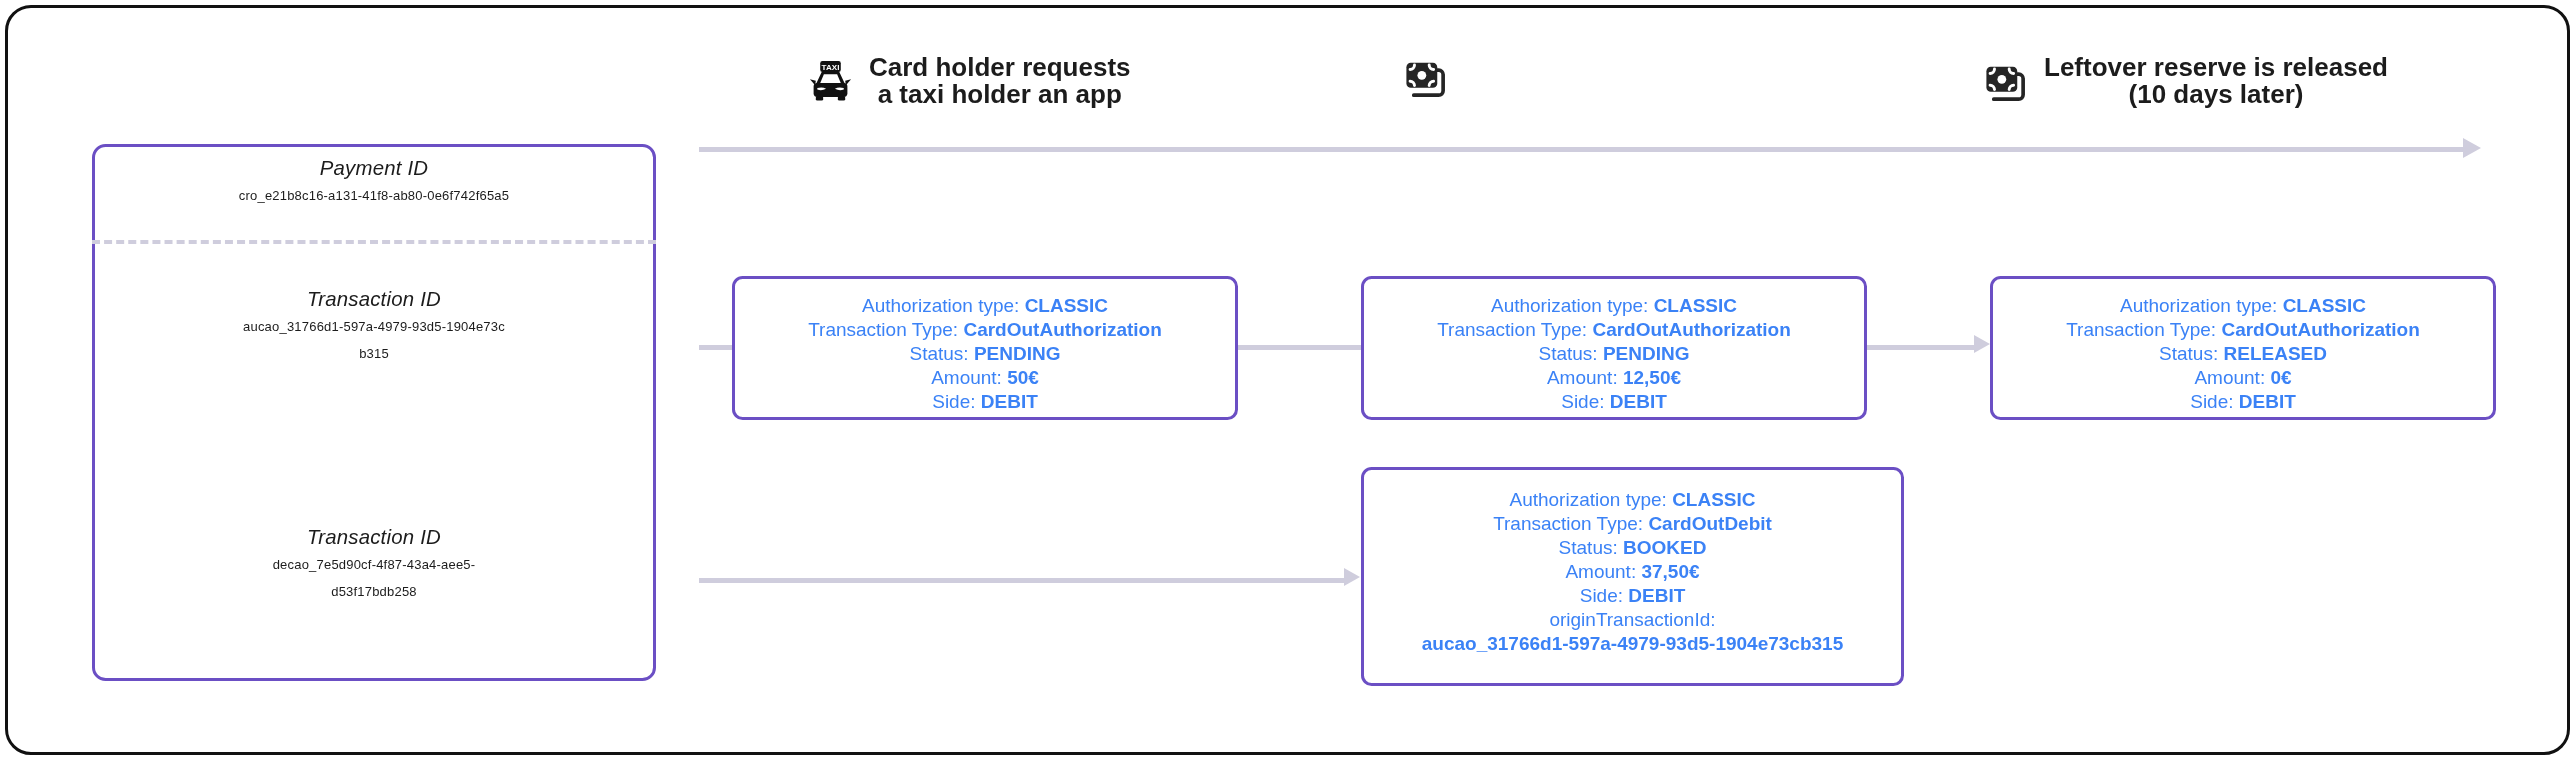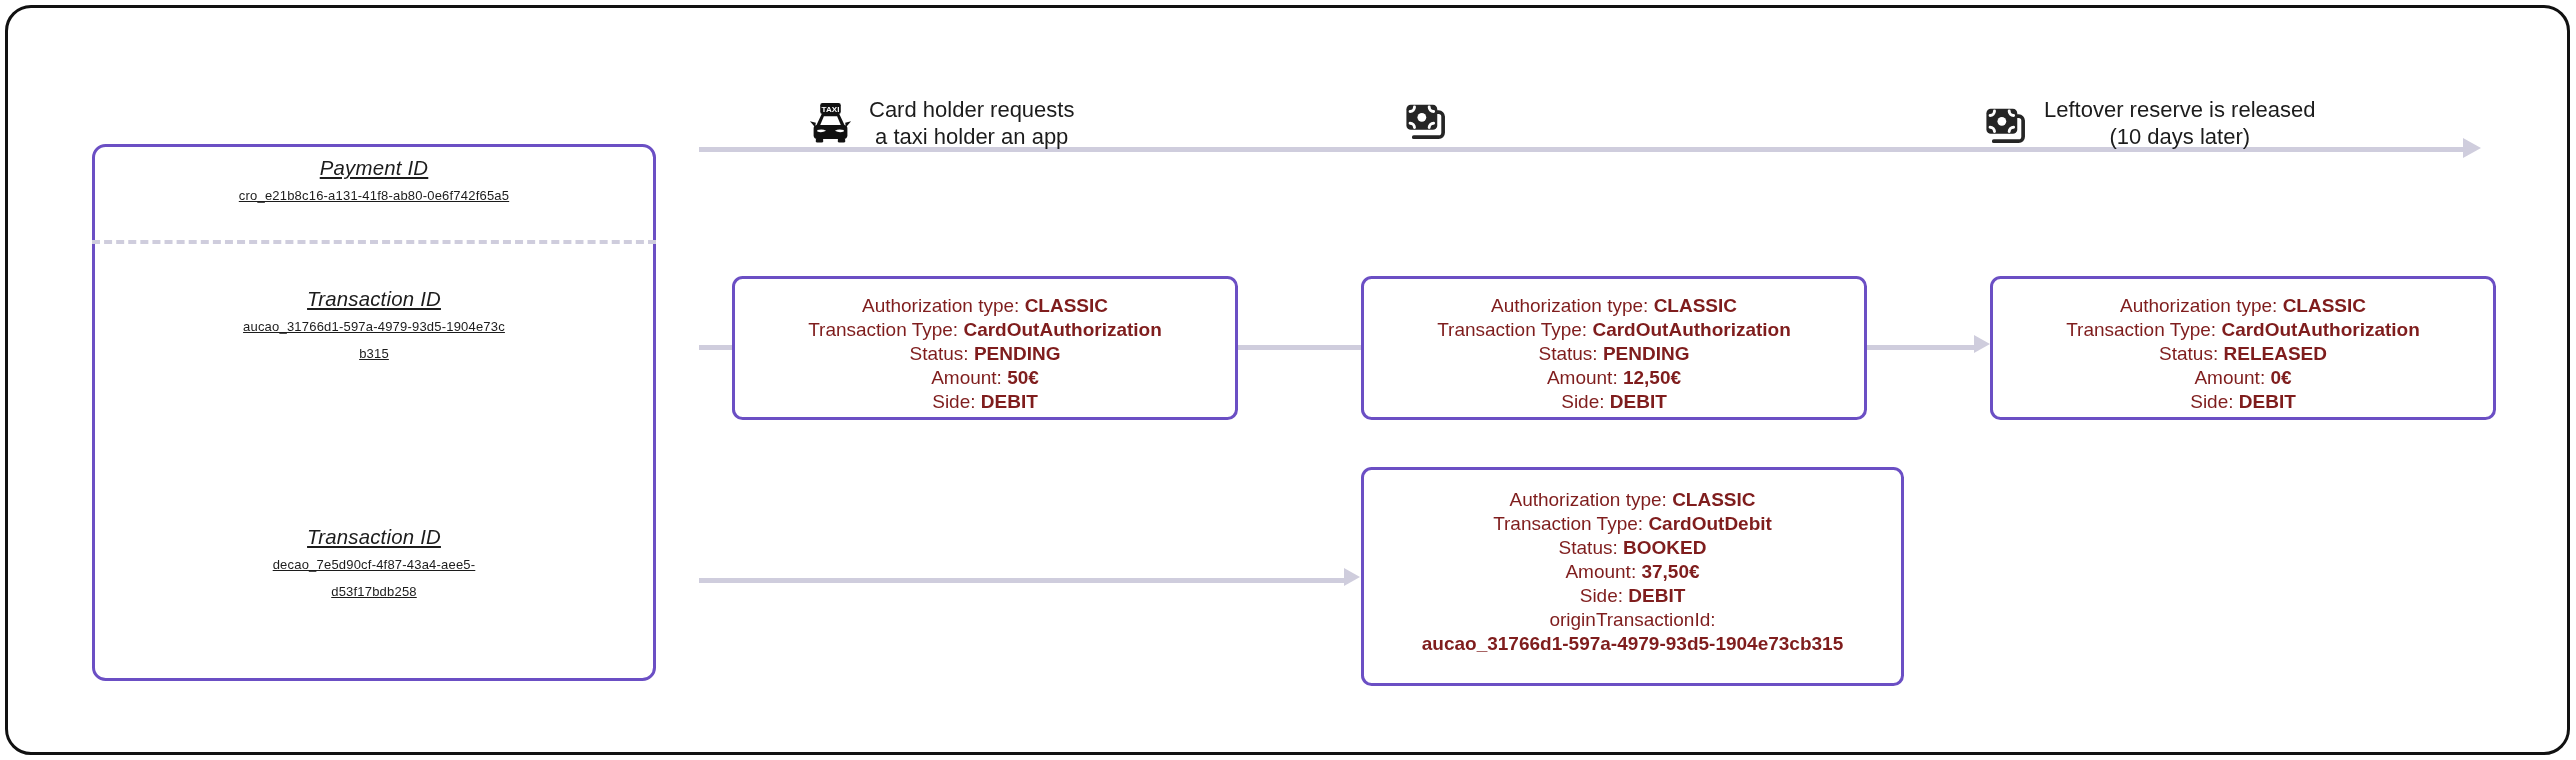--- a/index.html
+++ b/index.html
@@ -48,21 +48,20 @@
     top: 240px;
     width: 564px;
     height: 0;
     border-top: 4.5px dashed #CFCDDD;
   }
   .panel-block {
     position: absolute;
     width: 564px;
     text-align: center;
     color: #1c1c1c;
-    text-decoration: underline;
   }
   .pb-label {
     font-style: italic;
     font-size: 20.4px;
     line-height: 27px;
     letter-spacing: 0.2px;
   }
   .pb-value {
     font-size: 13px;
     line-height: 27px;
@@ -92,47 +91,47 @@
     border-left: 18px solid #CFCDDD;
   }
 
   
   .milestone {
     position: absolute;
     display: flex;
     align-items: center;
     gap: 15px;
     top: 54px;
-    margin-top: 42px;
   }
   .milestone .glyph {
     width: 47px;
     height: 47px;
     flex: 0 0 47px;
     position: relative;
   }
   .milestone .caption {
-    font-size: 22px;
+    font-size: 26px;
     line-height: 27px;
     color: #1c1c1c;
     text-align: center;
     white-space: nowrap;
+    font-weight: bold;
   }
   #milestone-1 { left: 807px; }
   #milestone-2 { left: 1402px; }
   #milestone-3 { left: 1982px; }
 
   
   .txn-card {
     position: absolute;
     box-sizing: border-box;
     border: 3px solid #6B4FC4;
     border-radius: 10.6px;
     background: #ffffff;
-    color: #7f1d1d;
+    color: #3b82f6;
     text-align: center;
     font-size: 19px;
     line-height: 24px;
     padding-top: 15px;
   }
   .txn-card .row { white-space: nowrap; }
   .txn-card .row b { font-weight: bold; }
   .txn-card .origin-id {
     font-weight: bold;
     font-size: 19px;

